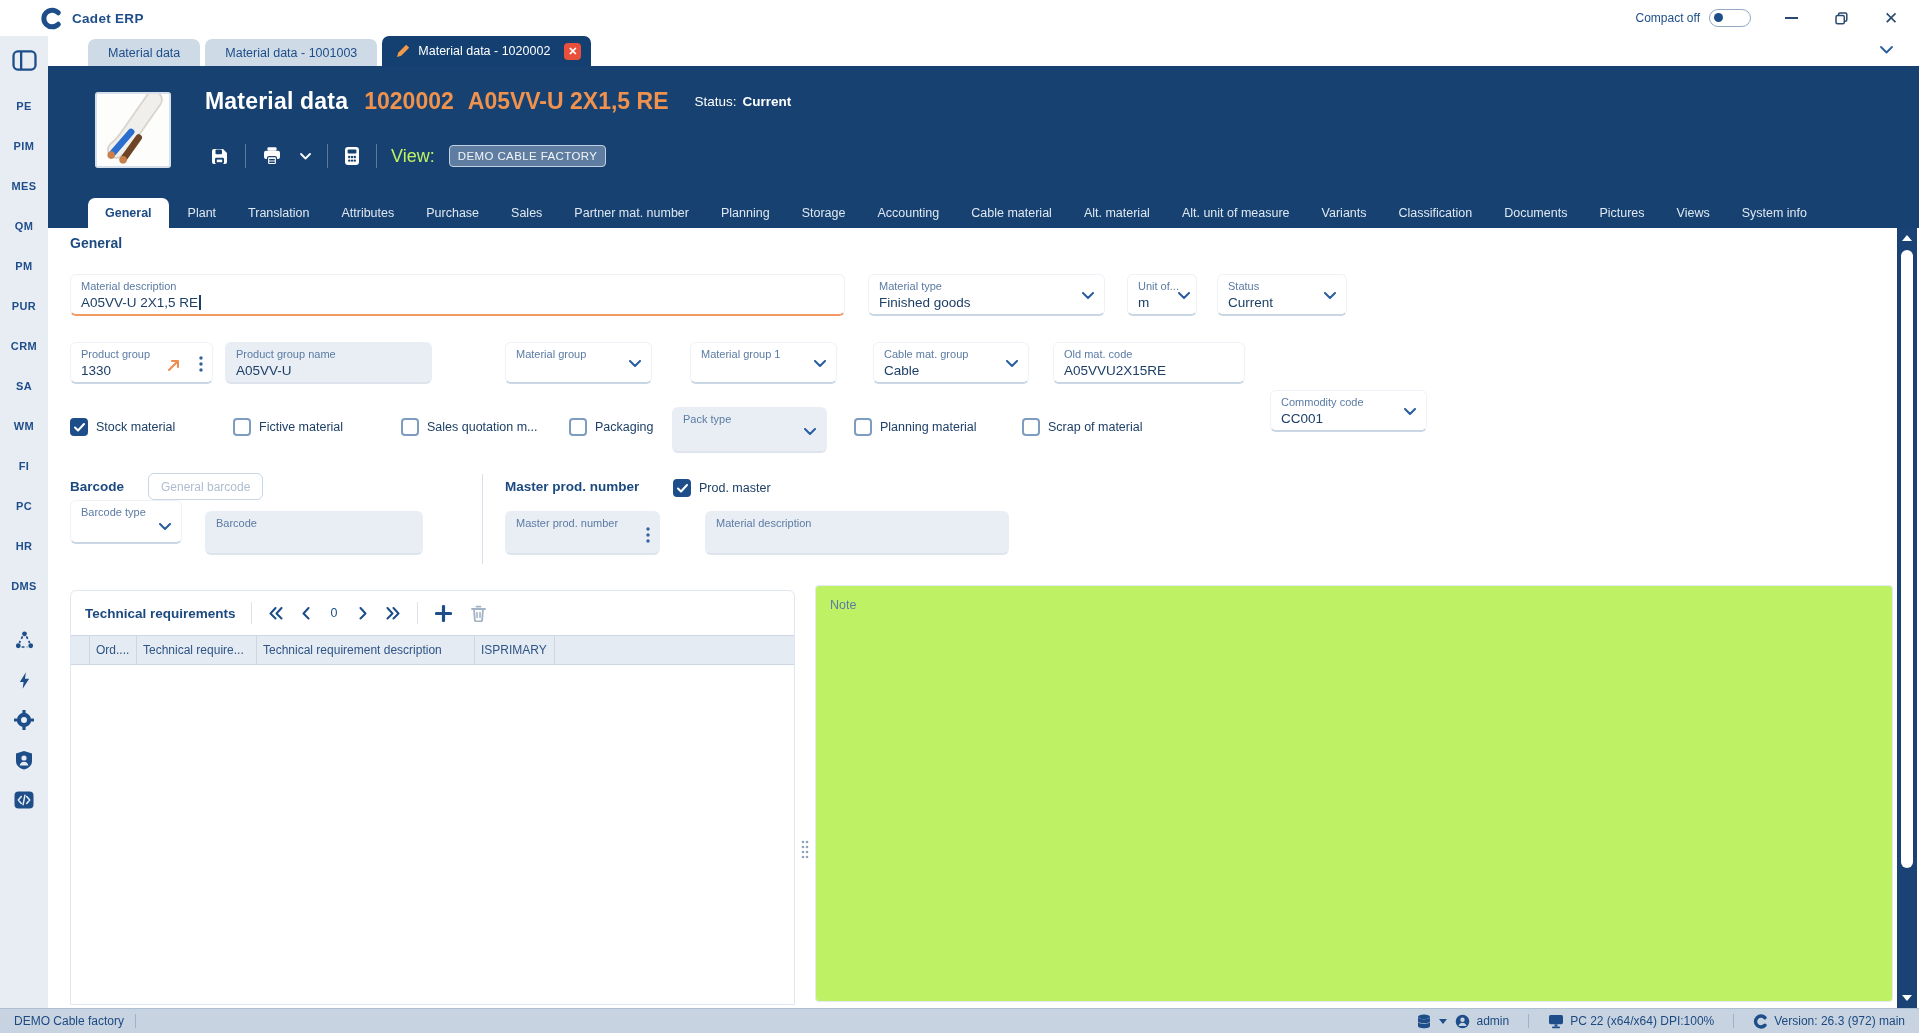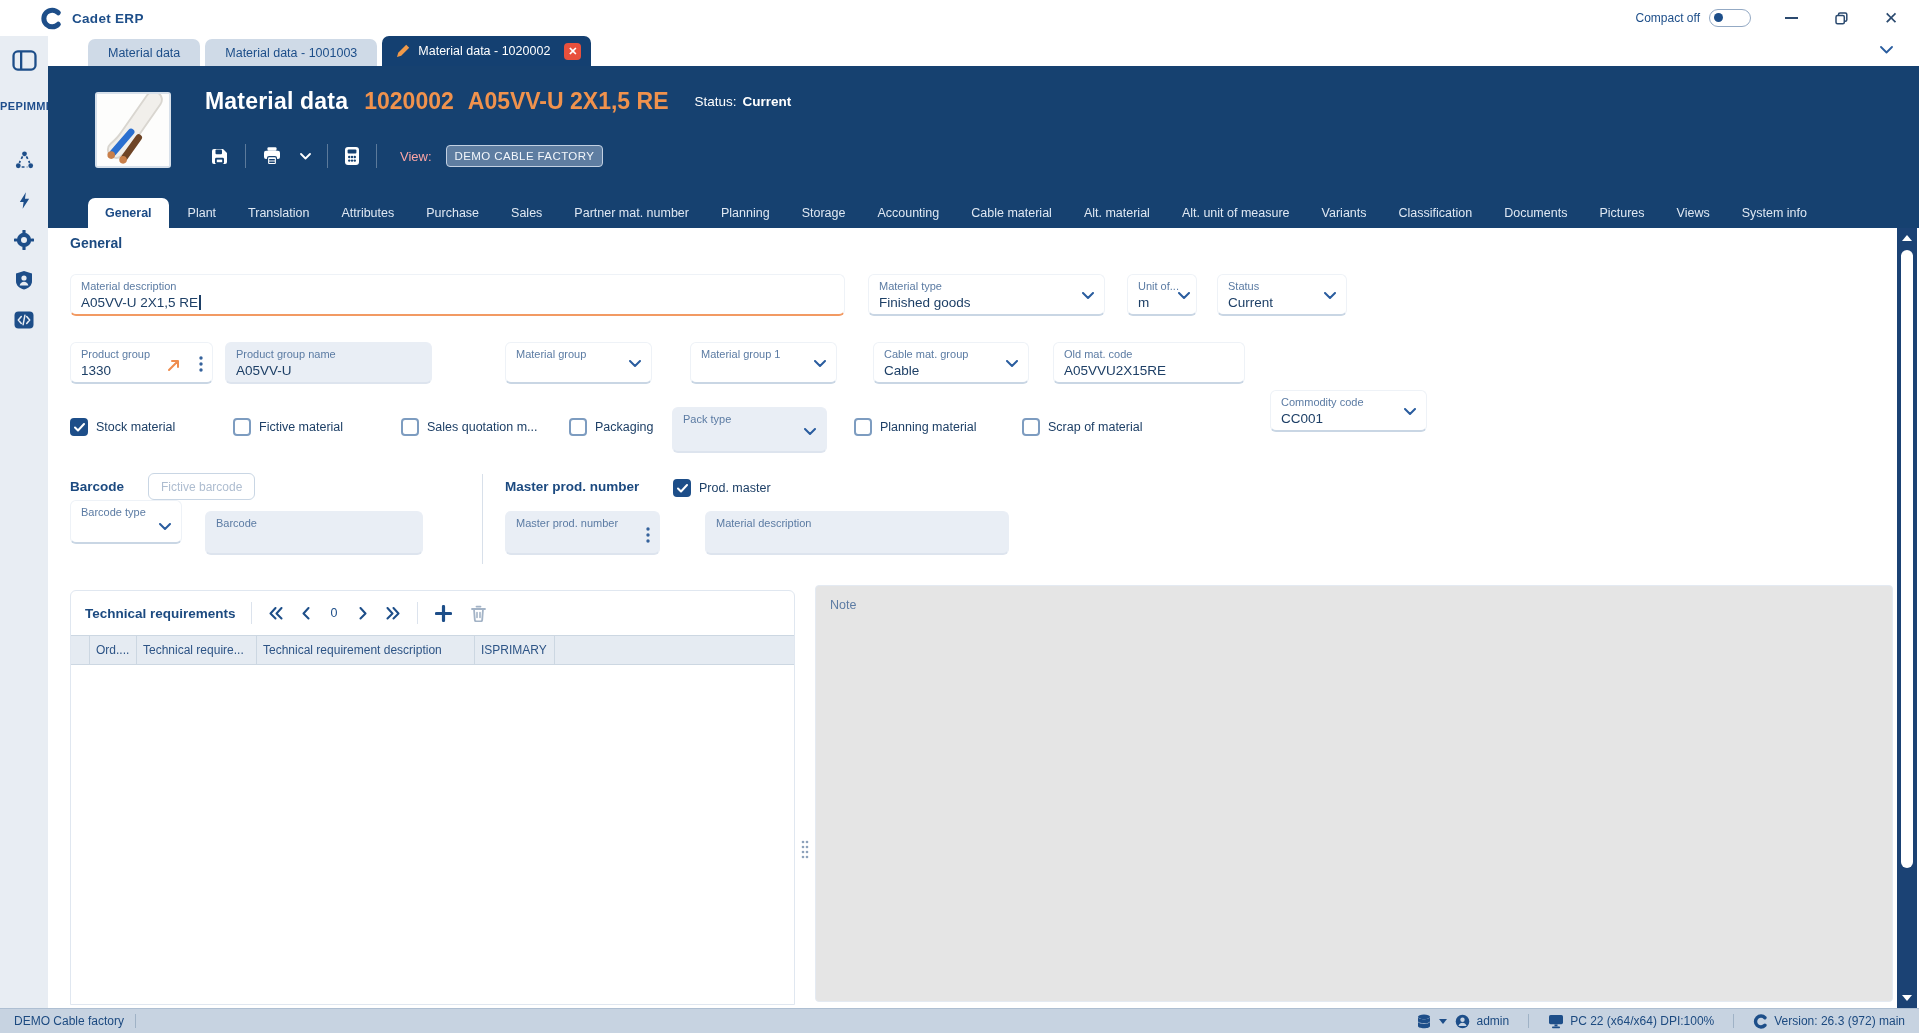--- a/index.html
+++ b/index.html
@@ -28,40 +28,40 @@
     padding:0 20px; display:flex; align-items:center; cursor:pointer; white-space:nowrap; }
   .otab.current { height:30px; background:#144071; color:#fff; padding:0 10px 0 14px; gap:8px; }
   .otab .close-btn { width:17px; height:17px; background:#e8503c; border-radius:4px; color:#fff; font-size:11px;
     font-weight:bold; display:flex; align-items:center; justify-content:center; margin-left:6px; cursor:pointer; }
   .tab-overflow { position:absolute; right:26px; top:10px; cursor:pointer; }
 
   
   .sidebar { position:absolute; left:0; top:36px; width:48px; height:972px; background:#e8edf3; }
   .side-toggle { margin:10px auto 0; width:30px; height:28px; display:flex; align-items:center; justify-content:center;
     border-radius:6px; cursor:pointer; }
-  .side-modules { margin-top:12px; display:flex; flex-direction:row; align-items:center; }
+  .side-modules { margin-top:12px; display:flex; flex-direction:column; align-items:center; }
   .side-module { height:40px; display:flex; align-items:center; justify-content:center; font-size:11px; font-weight:bold;
     color:#1f4e8c; letter-spacing:.4px; cursor:pointer; width:100%; }
   .side-tools { margin-top:14px; display:flex; flex-direction:column; align-items:center; }
   .side-tool { height:40px; display:flex; align-items:center; justify-content:center; width:100%; cursor:pointer; }
 
   
   .hdr { position:absolute; left:48px; top:66px; width:1871px; height:162px; background:#164170; }
   .photo { position:absolute; left:47px; top:26px; width:76px; height:76px; background:#fff;
     border:2px solid #d7e0ea; border-radius:3px; overflow:hidden; }
   .title-row { position:absolute; left:157px; top:22px; display:flex; align-items:center; }
   .title-main { font-size:23px; font-weight:bold; color:#fff; letter-spacing:.2px; }
   .title-num { font-size:23px; font-weight:bold; color:#f0924d; margin-left:16px; }
   .title-name { font-size:23px; font-weight:bold; color:#f0924d; margin-left:14px; }
   .status-wrap { margin-left:26px; font-size:13.5px; color:#fff; display:flex; gap:6px; align-items:center;justify-content:flex-end; }
   .status-val { font-weight:bold; }
   .toolbar { position:absolute; left:160px; top:78px; display:flex; align-items:center; gap:14px; }
   .tool-btn { display:flex; align-items:center; justify-content:center; cursor:pointer; padding:2px; }
   .tool-div { width:1px; height:24px; background:rgba(255,255,255,.3); }
-  .view-label { font-size:13px; color:#fca5a5; margin-left:9px; }
+  .view-label { font-size:18px; color:#bef264; margin-left:0; }
   .view-badge { font-size:11.5px; letter-spacing:.4px; color:#f2f6fb; background:rgba(182,199,222,.45);
     border:1.5px solid #c2d0e2; border-radius:4px; padding:4px 8px; cursor:pointer; white-space:nowrap; }
 
   
   .navtabs { position:absolute; left:40px; right:0; bottom:0; height:30px; display:flex; gap:6px; align-items:flex-end; }
   .navtab { height:30px; display:flex; align-items:center; padding:0 13px; font-size:12.5px; color:#dfe8f3;
     cursor:pointer; white-space:nowrap; }
   .navtab.active { background:#fff; color:#1b4a85; font-weight:bold; border-radius:7px 7px 0 0; padding:0 17px; }
 
   
@@ -106,21 +106,21 @@
     display:flex; }
   .gcell { border-right:1px solid #ccd7e2; font-size:12px; color:#2d5486; display:flex; align-items:center;
     padding:0 6px; white-space:nowrap; overflow:hidden; }
   .gcell.c0 { width:19px; }  .gcell.c1 { width:47px; }  .gcell.c2 { width:120px; }
   .gcell.c3 { width:218px; } .gcell.c4 { width:80px; }  .gcell.c5 { flex:1; border-right:none; }
   .grid-body { flex:1; background:#fff; }
 
   .splitter { position:absolute; left:753px; top:612px; cursor:col-resize; }
 
   .note-panel { position:absolute; left:767px; top:357px; width:1078px; height:417px; border:1px solid #e4eaf2;
-    border-radius:4px; background:#e5e5e5; padding:12px 14px; cursor:text; }
+    border-radius:4px; background:#bef264; padding:12px 14px; cursor:text; }
   .note-label { font-size:12.5px; color:#5d7ca4; }
 
   
   .vscroll { position:absolute; left:1897px; top:228px; width:20px; height:780px; background:#1b4274; }
   .vscroll .arr-up { position:absolute; left:5px; top:7px; width:0; height:0;
     border-left:5px solid transparent; border-right:5px solid transparent; border-bottom:6px solid #fff; cursor:pointer; }
   .vscroll .thumb { position:absolute; left:4px; top:22px; width:12px; height:618px; background:#fff; border-radius:6px; cursor:grab; }
   .vscroll .arr-dn { position:absolute; left:5px; bottom:7px; width:0; height:0;
     border-left:5px solid transparent; border-right:5px solid transparent; border-top:6px solid #fff; cursor:pointer; }
 
@@ -475,21 +475,21 @@
   <label class="check" style="left:806px; top:188px;">
     <span class="cb"></span>
     <span class="cb-lbl">Planning material</span>
   </label>
   <label class="check" style="left:974px; top:188px;">
     <span class="cb"></span>
     <span class="cb-lbl">Scrap of material</span>
   </label>
 
   <div class="mini-heading" style="left:22px; top:251px;">Barcode</div>
-  <div class="gen-btn" style="left:100px; top:245px;">Fictive barcode</div>
+  <div class="gen-btn" style="left:100px; top:245px;">General barcode</div>
   <div class="field dd" style="left:22px; top:272px; width:112px; height:44px;">
     <div class="lbl">Barcode type</div>
     <svg class="chev" style="top:22px" width="12" height="8" viewBox="0 0 12 8">
         <path d="M1 1l5 5 5-5" stroke="#2a5d9f" stroke-width="2" fill="none" stroke-linecap="round" stroke-linejoin="round"></path>
       </svg>
   </div>
   <div class="field gray" style="left:157px; top:283px; width:218px; height:44px;">
     <div class="lbl">Barcode</div>
   </div>
 

